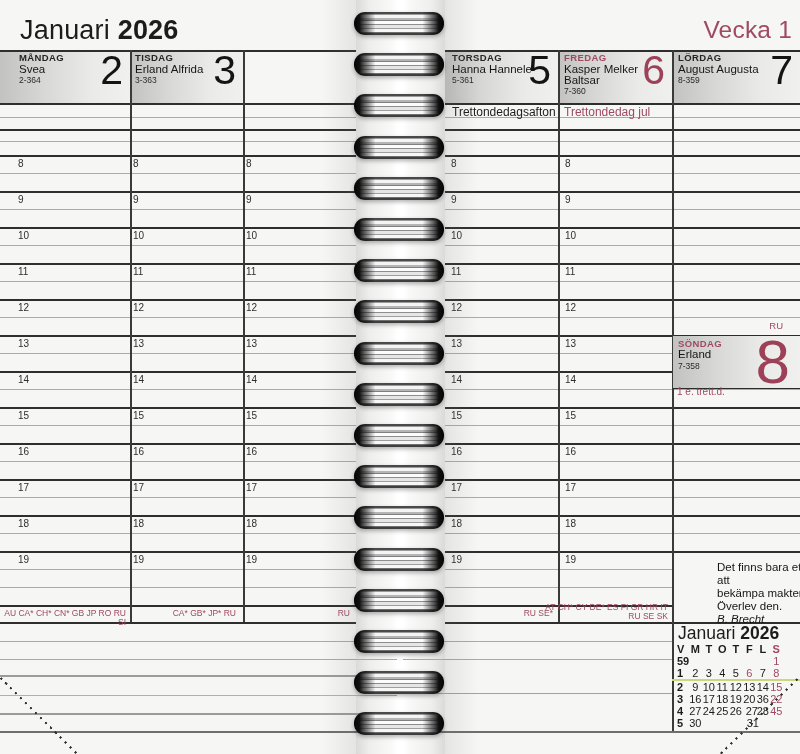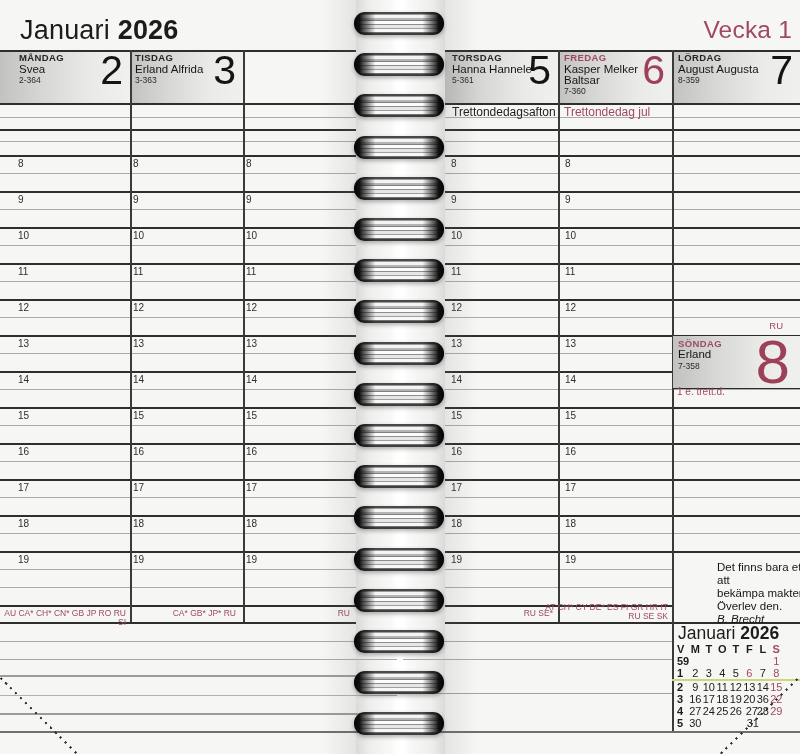--- a/index.html
+++ b/index.html
@@ -183,21 +183,21 @@
         <div class="mc-cell" style="left: 70.5px; top: 72px;">20</div>
         <div class="mc-cell" style="left: 84px; top: 72px;">36</div>
         <div class="mc-cell mc-red" style="left: 97.5px; top: 72px;">22</div>
         <div class="mc-week" style="left: 5px; top: 84px;">4</div>
         <div class="mc-cell" style="left: 16.5px; top: 84px;">27</div>
         <div class="mc-cell" style="left: 30px; top: 84px;">24</div>
         <div class="mc-cell" style="left: 43.5px; top: 84px;">25</div>
         <div class="mc-cell" style="left: 57px; top: 84px;">26</div>
         <div class="mc-cell" style="left: 60px; top: 84px; padding-left: 13px;">27</div>
         <div class="mc-cell" style="left: 84px; top: 84px;">28</div>
-        <div class="mc-cell mc-red" style="left: 97.5px; top: 84px;">29</div>
+        <div class="mc-cell mc-red" style="left: 97.5px; top: 84px;">45</div>
         <div class="mc-week" style="left: 5px; top: 96px;">5</div>
         <div class="mc-cell" style="left: 16.5px; top: 96px;">30</div>
         <div class="mc-cell" style="left: 30px; top: 96px; padding-left: 44px;">31</div>
       </div>
   </div>
 
   <div id="gen">
       <div class="dl" style="left: 0px; top: 50px; width: 356px;"></div>
       <div class="dl" style="left: 445px; top: 50px; width: 355px;"></div>
       <div class="dl" style="left: 0px; top: 103px; width: 356px;"></div>

